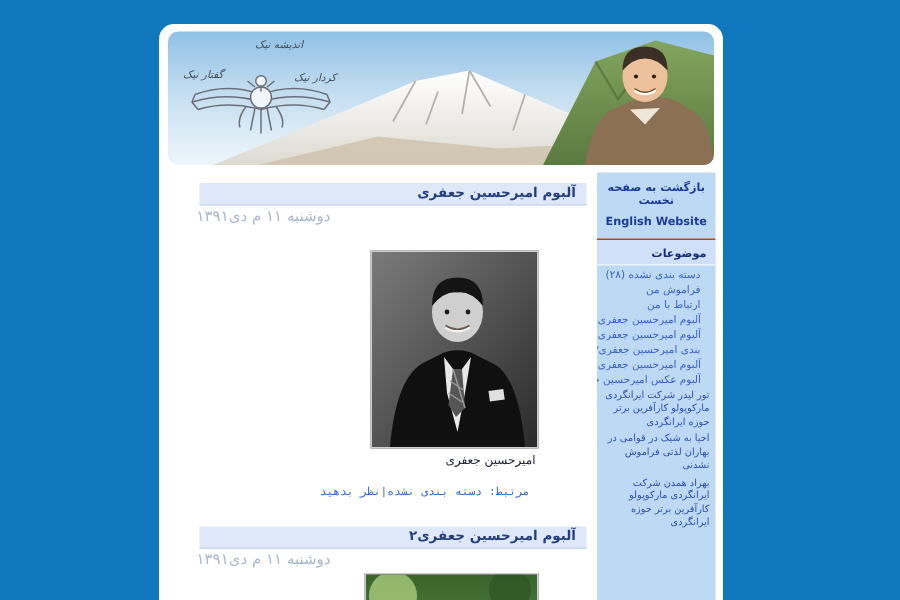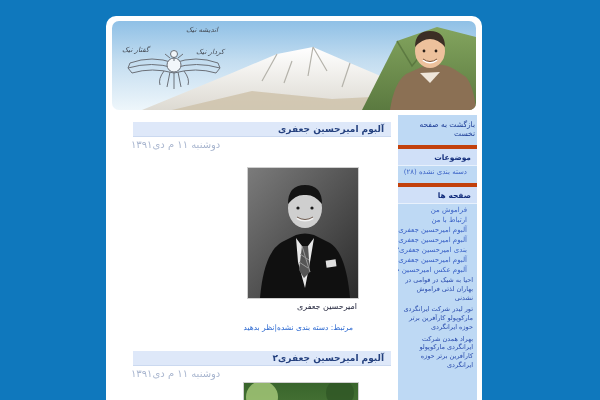--- a/index.html
+++ b/index.html
@@ -52,33 +52,33 @@
     position:absolute;left:25px;font-size:10px;color:#a9b6cf;direction:rtl;white-space:nowrap;
   }
   .photo-frame{
     position:absolute;border:1px solid #cfcfcf;overflow:hidden;background:#444;
   }
   .caption{
     position:absolute;font-size:8px;color:#20233a;direction:rtl;text-align:right;
   }
   .post-meta{
     position:absolute;left:27px;width:220px;text-align:right;direction:rtl;
-    font-size:7.5px;color:#2e6ad1;cursor:pointer;white-space:nowrap;
+    font-size:7.5px;color:#2e6ad1;cursor:pointer;white-space:nowrap;font-family:Liberation Mono, monospace;
   }
   
   .sidebar{
     position:absolute;left:292px;top:99px;width:79px;height:285px;
     background:#bed9f4;overflow:hidden;direction:rtl;
   }
   .sb-toplink{
-    display:block;color:#1c3c96;font-weight:normal;
+    display:block;text-align:center;color:#1c3c96;font-weight:bold;
     font-size:7.5px;padding:5px 2px 0;cursor:pointer;
   }
   .sb-head{
-    background:#d0e0f8;border-top:4px solid #c2410c;border-bottom:1px solid #e8f1fc;
+    background:#d0e0f8;border-top:1px solid #c2410c;border-bottom:1px solid #e8f1fc;
     color:#142e7c;font-weight:bold;font-size:7.5px;padding:4px 6px 3px;margin-top:7px;
   }
   .sb-item{
     display:block;color:#3a62c6;font-size:7px;padding:2px 10px 0;cursor:pointer;
     white-space:nowrap;overflow:hidden;
   }
   .sb-comment{
     color:#2b4dae;font-size:6.5px;line-height:1.35;padding:2px 4px 1px 2px;cursor:pointer;
   }
 </style>
@@ -128,21 +128,21 @@
         <path d="M16,47 Q40,40 62,47 Q84,40 108,47"></path>
         <path d="M20,52 Q40,46 62,52 Q84,46 104,52"></path>
         <path d="M18,42 L16,47 L20,52 M106,42 L108,47 L104,52"></path>
         <circle cx="62" cy="44" r="7" fill="#f2f6fa"></circle>
         <circle cx="62" cy="33" r="3.5" fill="#f2f6fa"></circle>
         <path d="M62,36 L62,40 M58,37 L53,33 M66,37 L71,33"></path>
         <path d="M58,51 L55,66 M62,51 L62,68 M66,51 L69,66"></path>
         <path d="M52,50 Q46,58 48,64 M72,50 Q78,58 76,64"></path>
       </g>
     </svg>
-    <div class="callig" style="left:74px;top:5px">اندیشه نیک</div>
+    <div class="callig" style="left:58px;top:5px">اندیشه نیک</div>
     <div class="callig" style="left:10px;top:25px">گفتار نیک</div>
     <div class="callig" style="left:84px;top:27px">کردار نیک</div>
   </div>
 
   <div class="post-titlebar" style="top:106px">
     <span>آلبوم امیرحسین جعفری</span>
   </div>
   <div class="post-date" style="top:123px">دوشنبه ۱۱ م دی۱۳۹۱</div>
 
   <div class="photo-frame" style="left:141px;top:151px;width:110px;height:130px">
@@ -193,33 +193,33 @@
       <ellipse cx="57" cy="42" rx="16" ry="19" fill="#caa07e"></ellipse>
       <path d="M41,38 Q41,18 57,18 Q73,18 73,38 Q65,28 57,29 Q49,28 41,38 Z" fill="#2b221c"></path>
       <circle cx="50" cy="42" r="1.5" fill="#241b14"></circle>
       <circle cx="64" cy="42" r="1.5" fill="#241b14"></circle>
       <path d="M49,52 Q57,57 65,52" stroke="#8a5f40" stroke-width="1.2" fill="none"></path>
     </svg>
   </div>
 
   <aside class="sidebar">
     <span class="sb-toplink">بازگشت به صفحه نخست</span>
+    <span class="sb-toplink" style="direction:ltr">English Website</span>
 
     <div class="sb-head">موضوعات</div>
     <span class="sb-item">دسته بندی نشده (۲۸)</span>
 
-    <div class="sb-head">صفحه ها</div>
     <span class="sb-item">فراموش من</span>
     <span class="sb-item">ارتباط با من</span>
 
     <span class="sb-item">آلبوم امیرحسین جعفری</span>
     <span class="sb-item">آلبوم امیرحسین جعفری۲</span>
     <span class="sb-item">بندی امیرحسین جعفری۳</span>
     <span class="sb-item">آلبوم امیرحسین جعفری۴</span>
     <span class="sb-item">آلبوم عکس امیرحسین جعفری</span>
 
+    <div class="sb-comment">تور لیدر شرکت ایرانگردی مارکوپولو کارآفرین برتر حوزه ایرانگردی</div>
     <div class="sb-comment">احیا به شیک در قوامی در بهاران لذتی فراموش نشدنی</div>
-    <div class="sb-comment">تور لیدر شرکت ایرانگردی مارکوپولو کارآفرین برتر حوزه ایرانگردی</div>
     <div class="sb-comment">بهراد همدن شرکت ایرانگردی مارکوپولو کارآفرین برتر حوزه ایرانگردی</div>
 
   </aside>
 
 </div>
 
 </body></html>

